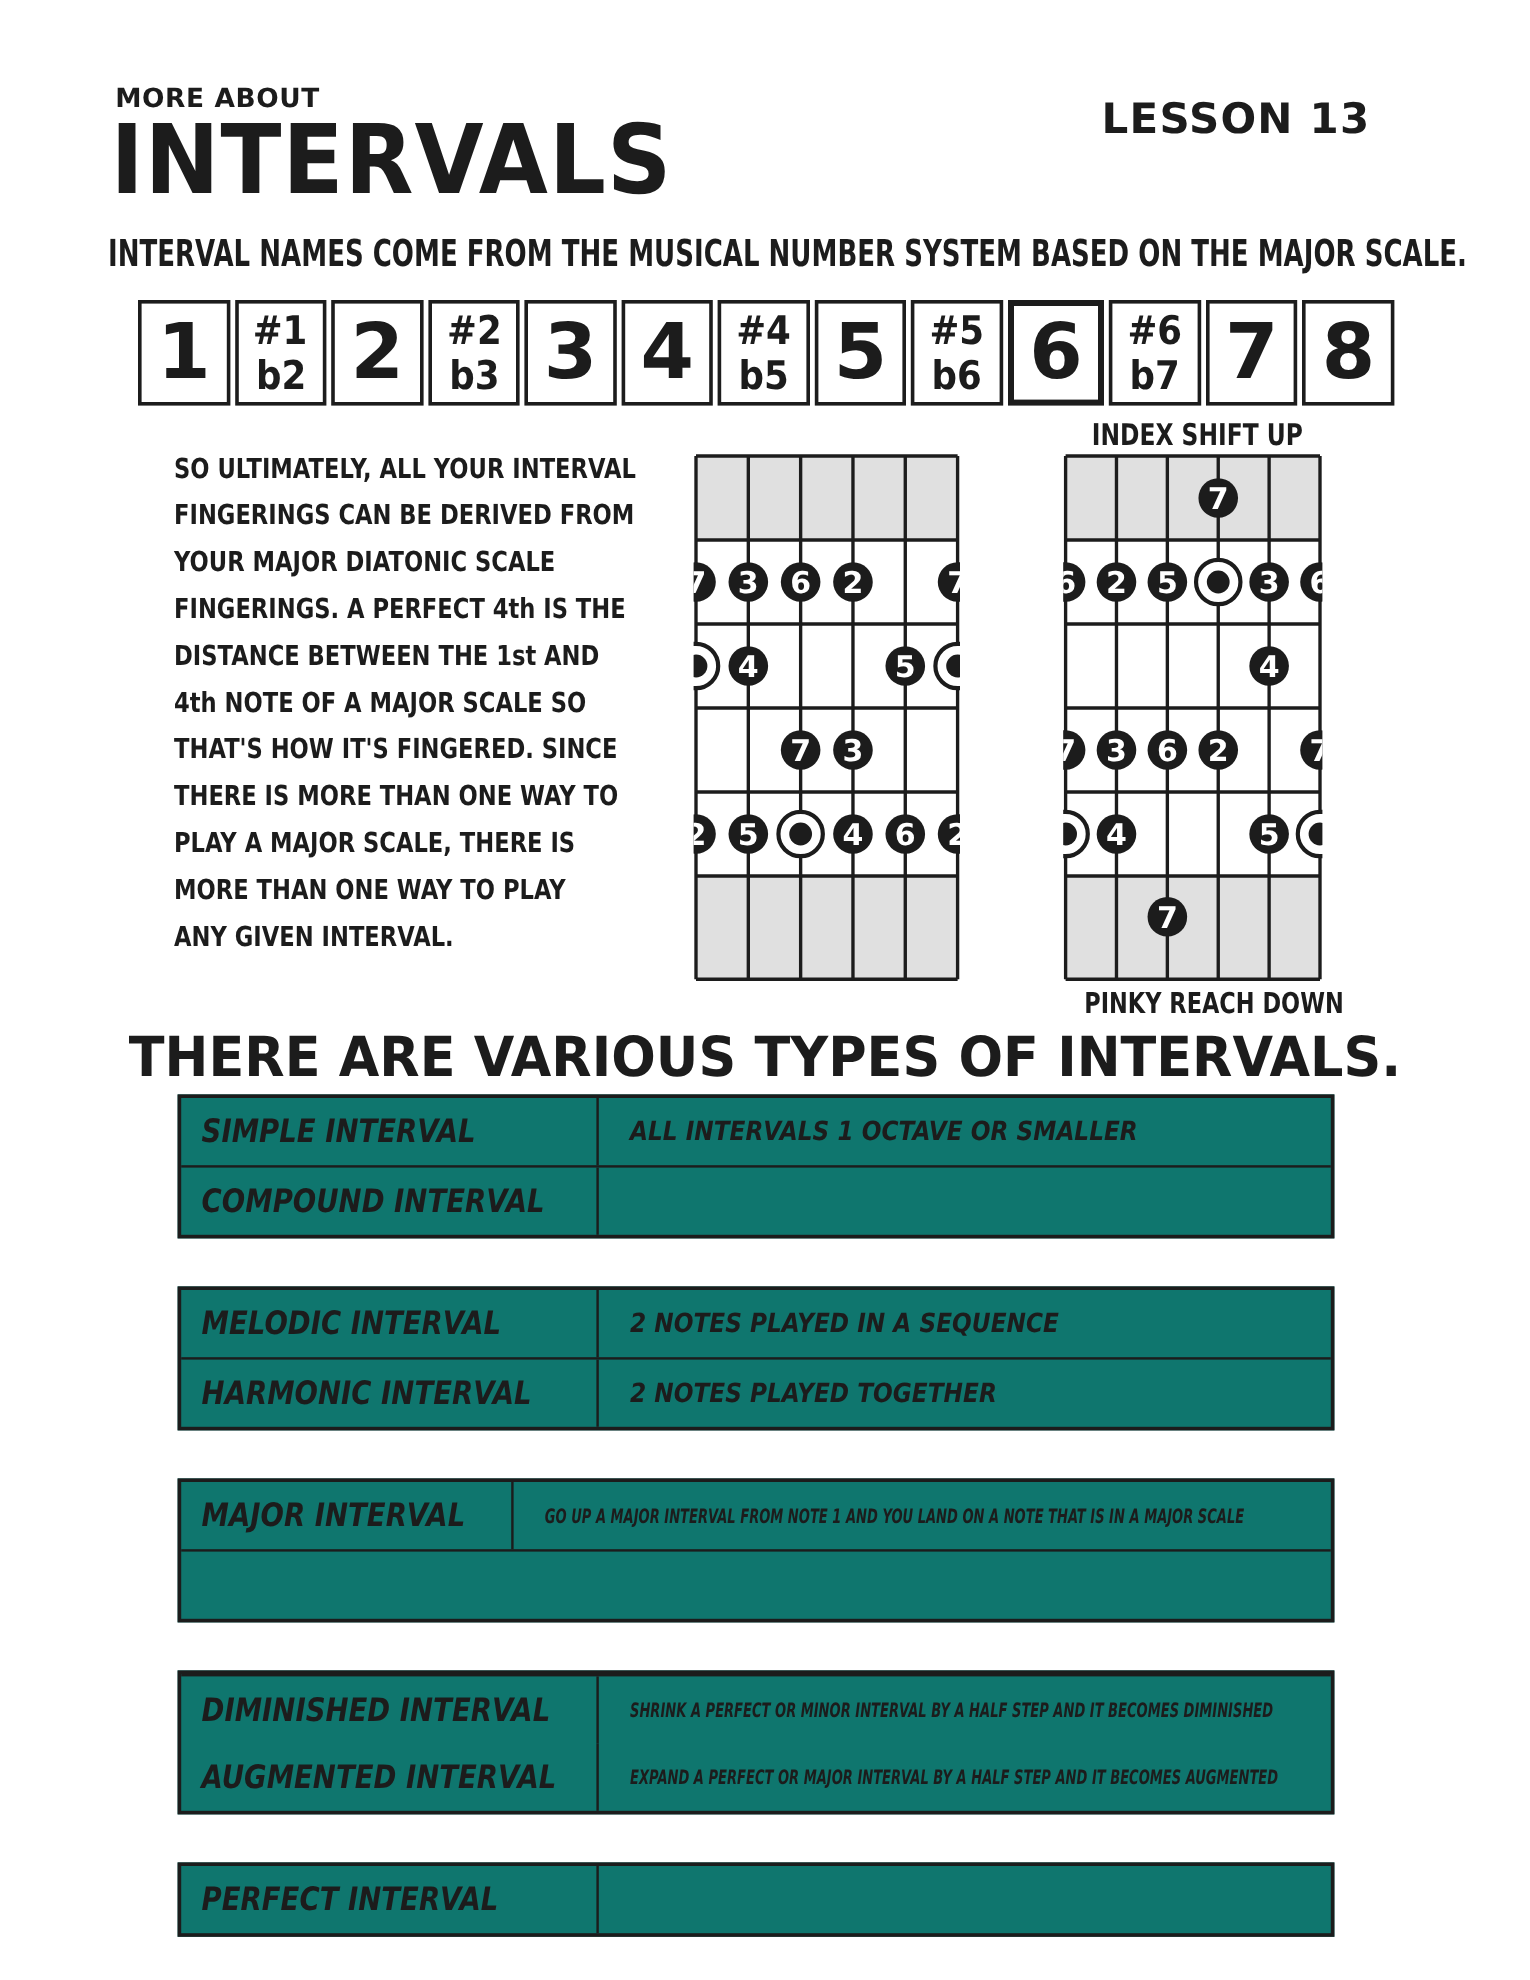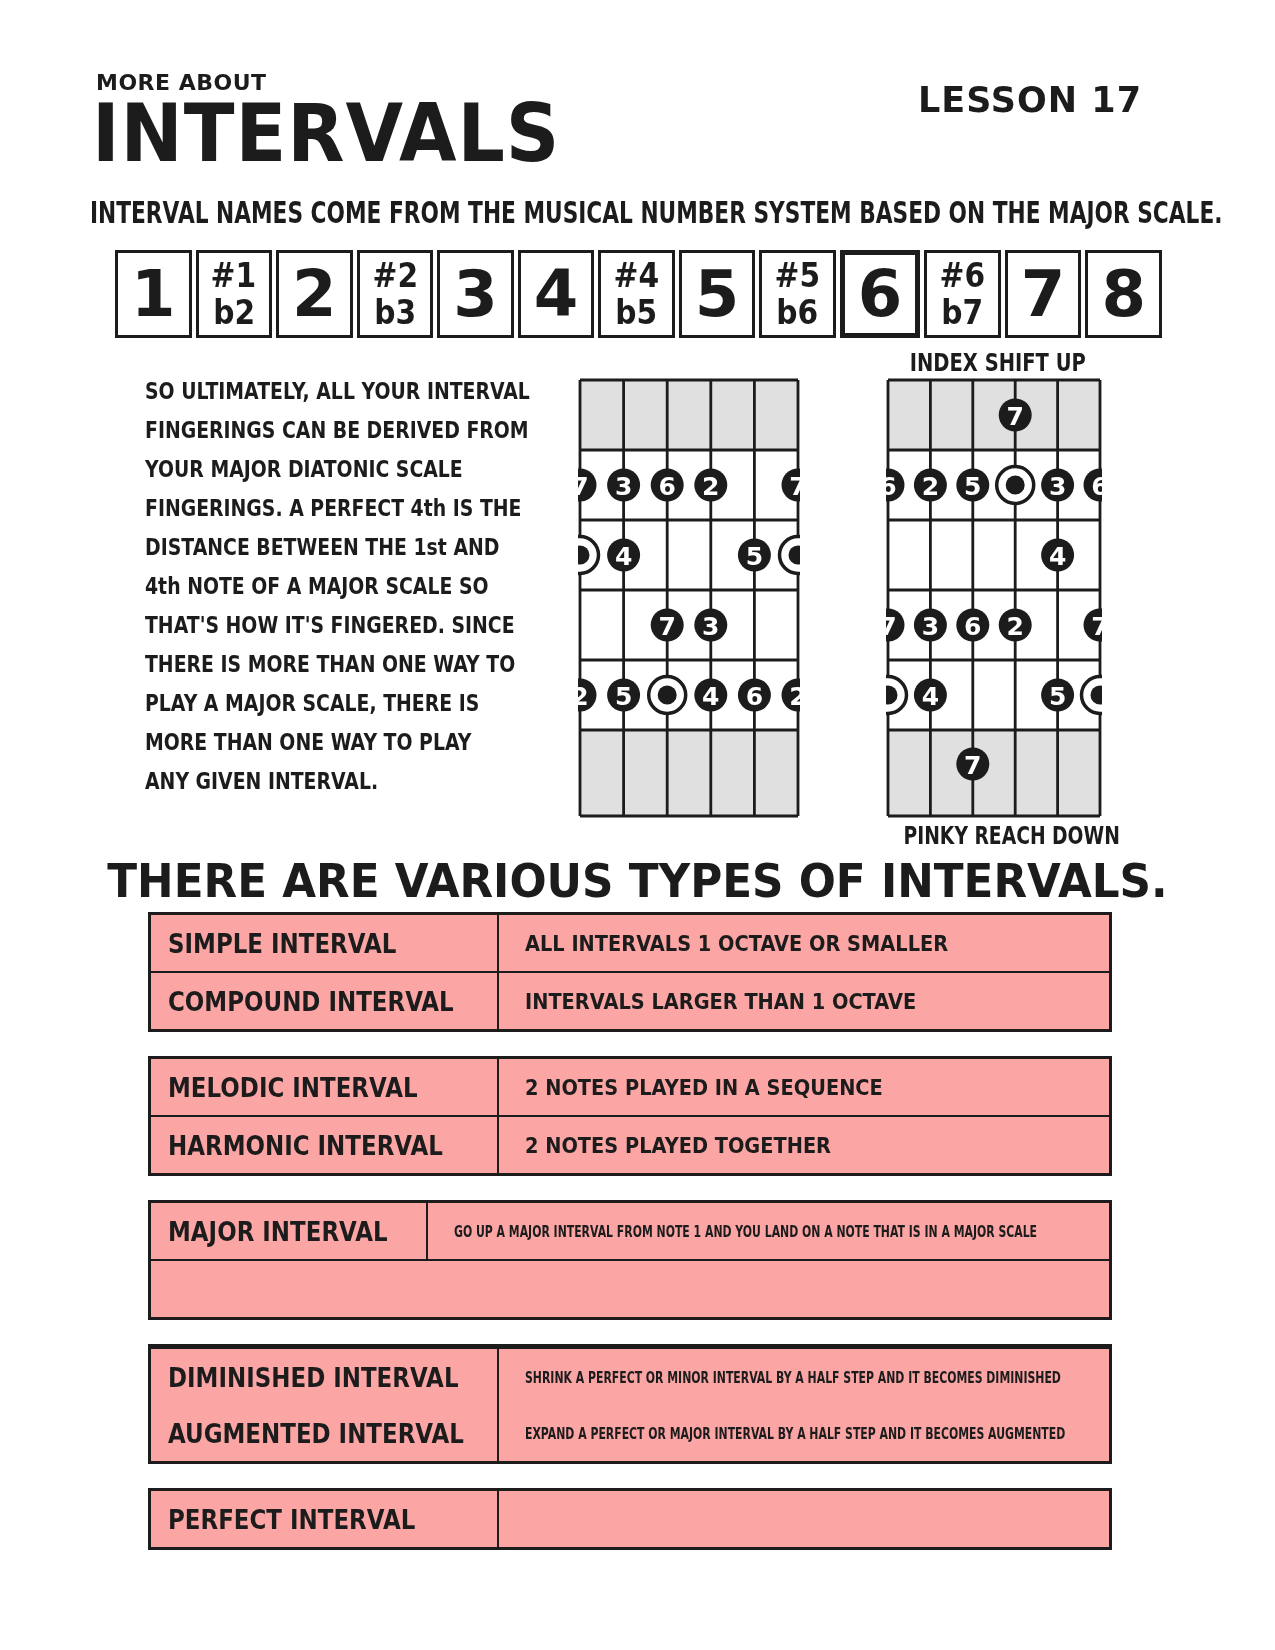--- a/index.html
+++ b/index.html
@@ -29,38 +29,38 @@
   .fb1{position:absolute;left:886px;top:378px;}
   .label-top{position:absolute;left:886px;top:348px;width:216px;text-align:center;font-size:25px;
              white-space:nowrap;transform:scaleX(.78);}
   .label-bottom{position:absolute;left:878px;top:822px;width:232px;text-align:center;font-size:24px;
              white-space:nowrap;transform:scaleX(.78);}
   
   .section-heading{position:absolute;left:0;top:854px;width:100%;text-align:center;font-size:46px;
                    margin:0;transform:scaleX(.95);white-space:nowrap;}
   
   #tables{position:absolute;left:148px;top:912px;width:964px;}
-  .itable{border:3px solid #1c1c1c;margin-bottom:24px;background:#fca5a5;}
+  .itable{border:3px solid #1c1c1c;margin-bottom:40px;background:#0f766e;font-style:italic;}
   .trow{display:flex;height:56px;align-items:stretch;}
   .tsep{border-top:2.5px solid #1c1c1c;}
   .term{width:348px;border-right:2.5px solid #1c1c1c;display:flex;align-items:center;
         padding-left:17px;box-sizing:border-box;}
   .term span{font-size:27px;transform:scaleX(.85);transform-origin:left center;white-space:pre;}
   .def{flex:1;display:flex;align-items:center;padding-left:26px;text-align:center;}
   .def span{transform-origin:left center;white-space:pre;}
   .def span.medium{font-size:22px;transform:scaleX(.88);}
   .def span.small{font-size:16.5px;transform:scaleX(.66);}
 </style>
 </head>
 <body>
 
 <div class="page">
   <div class="eyebrow">MORE ABOUT</div>
   <h1 class="title">INTERVALS</h1>
-  <div class="lesson">LESSON 17</div>
+  <div class="lesson">LESSON 13</div>
   <p class="subtitle">INTERVAL NAMES COME FROM THE MUSICAL NUMBER SYSTEM BASED ON THE MAJOR SCALE.</p>
 
   <div class="number-row" id="number-row">
       <div class="ncell">
         <div class="num">1</div>
       </div>
       <div class="ncell">
         <div class="accid">#1</div>
         <div class="accid">b2</div>
       </div>
@@ -231,23 +231,20 @@
             <span>SIMPLE INTERVAL</span>
           </div>
           <div class="def">
             <span class="medium">ALL INTERVALS 1 OCTAVE OR SMALLER</span>
           </div>
         </div>
         <div class="trow tsep">
           <div class="term">
             <span>COMPOUND INTERVAL</span>
           </div>
-          <div class="def">
-            <span class="medium">INTERVALS LARGER THAN 1 OCTAVE</span>
-          </div>
         </div>
       </div>
       <div class="itable">
         <div class="trow">
           <div class="term">
             <span>MELODIC INTERVAL</span>
           </div>
           <div class="def">
             <span class="medium">2 NOTES PLAYED IN A SEQUENCE</span>
           </div>

